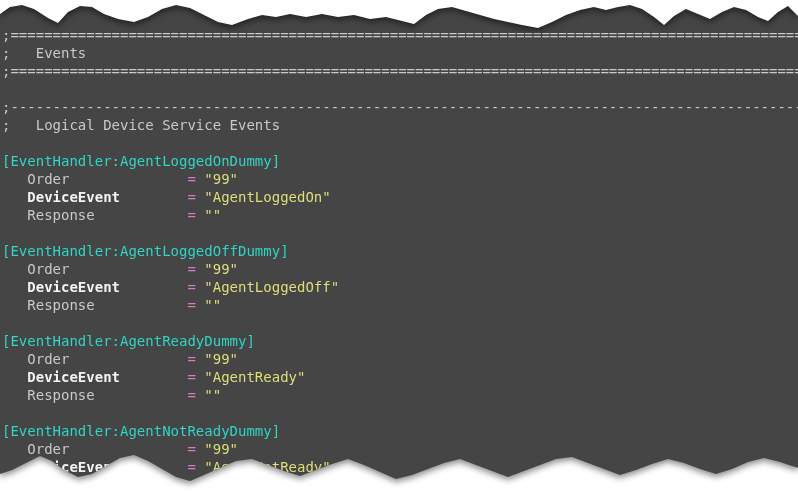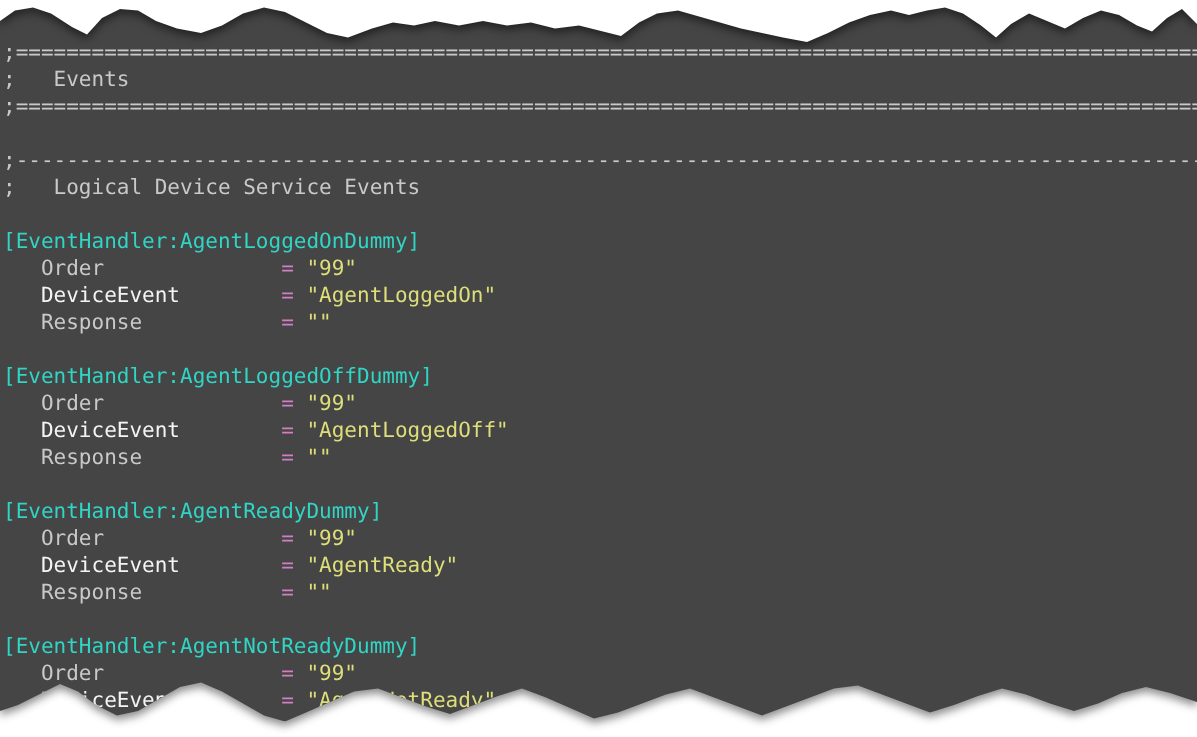--- a/index.html
+++ b/index.html
@@ -58,21 +58,21 @@
 
   .code {
     margin: 0;
     padding: 26px 0 0 2px;
     font-family: "DejaVu Sans Mono", "Liberation Mono", monospace;
     font-size: 14px;
     line-height: 18px;
     white-space: pre;
   }
   .line { height: 18px; white-space: pre; overflow: hidden; }
-  .tok-key_bold { font-weight: normal; margin-top: 28px; }
+  .tok-key_bold { font-weight: bold; margin-top: 28px; }
 </style>
 </head>
 <body style="background: rgb(255, 255, 255);">
 
 <div class="stage">
   <div class="fragment-shadow">
     <div class="fragment" style="background: rgb(69, 69, 69);">
       <pre class="code" id="code"><div class="line"><span class="tok tok-comment" style="color: rgb(201, 201, 201);">;====================================================================================================</span></div><div class="line"><span class="tok tok-comment" style="color: rgb(201, 201, 201);">;   Events</span></div><div class="line"><span class="tok tok-comment" style="color: rgb(201, 201, 201);">;====================================================================================================</span></div><div class="line"></div><div class="line"><span class="tok tok-comment" style="color: rgb(201, 201, 201);">;----------------------------------------------------------------------------------------------------</span></div><div class="line"><span class="tok tok-comment" style="color: rgb(201, 201, 201);">;   Logical Device Service Events</span></div><div class="line"></div><div class="line"><span class="tok tok-section" style="color: rgb(48, 213, 197);">[EventHandler:AgentLoggedOnDummy]</span></div><div class="line"><span class="tok tok-key" style="color: rgb(201, 201, 201);">   Order              </span><span class="tok tok-equals" style="color: rgb(210, 126, 195);">= </span><span class="tok tok-value" style="color: rgb(222, 222, 123);">"99"</span></div><div class="line"><span class="tok tok-key_bold" style="color: rgb(244, 244, 244);">   DeviceEvent        </span><span class="tok tok-equals" style="color: rgb(210, 126, 195);">= </span><span class="tok tok-value" style="color: rgb(222, 222, 123);">"AgentLoggedOn"</span></div><div class="line"><span class="tok tok-key" style="color: rgb(201, 201, 201);">   Response           </span><span class="tok tok-equals" style="color: rgb(210, 126, 195);">= </span><span class="tok tok-value" style="color: rgb(222, 222, 123);">""</span></div><div class="line"></div><div class="line"><span class="tok tok-section" style="color: rgb(48, 213, 197);">[EventHandler:AgentLoggedOffDummy]</span></div><div class="line"><span class="tok tok-key" style="color: rgb(201, 201, 201);">   Order              </span><span class="tok tok-equals" style="color: rgb(210, 126, 195);">= </span><span class="tok tok-value" style="color: rgb(222, 222, 123);">"99"</span></div><div class="line"><span class="tok tok-key_bold" style="color: rgb(244, 244, 244);">   DeviceEvent        </span><span class="tok tok-equals" style="color: rgb(210, 126, 195);">= </span><span class="tok tok-value" style="color: rgb(222, 222, 123);">"AgentLoggedOff"</span></div><div class="line"><span class="tok tok-key" style="color: rgb(201, 201, 201);">   Response           </span><span class="tok tok-equals" style="color: rgb(210, 126, 195);">= </span><span class="tok tok-value" style="color: rgb(222, 222, 123);">""</span></div><div class="line"></div><div class="line"><span class="tok tok-section" style="color: rgb(48, 213, 197);">[EventHandler:AgentReadyDummy]</span></div><div class="line"><span class="tok tok-key" style="color: rgb(201, 201, 201);">   Order              </span><span class="tok tok-equals" style="color: rgb(210, 126, 195);">= </span><span class="tok tok-value" style="color: rgb(222, 222, 123);">"99"</span></div><div class="line"><span class="tok tok-key_bold" style="color: rgb(244, 244, 244);">   DeviceEvent        </span><span class="tok tok-equals" style="color: rgb(210, 126, 195);">= </span><span class="tok tok-value" style="color: rgb(222, 222, 123);">"AgentReady"</span></div><div class="line"><span class="tok tok-key" style="color: rgb(201, 201, 201);">   Response           </span><span class="tok tok-equals" style="color: rgb(210, 126, 195);">= </span><span class="tok tok-value" style="color: rgb(222, 222, 123);">""</span></div><div class="line"></div><div class="line"><span class="tok tok-section" style="color: rgb(48, 213, 197);">[EventHandler:AgentNotReadyDummy]</span></div><div class="line"><span class="tok tok-key" style="color: rgb(201, 201, 201);">   Order              </span><span class="tok tok-equals" style="color: rgb(210, 126, 195);">= </span><span class="tok tok-value" style="color: rgb(222, 222, 123);">"99"</span></div><div class="line"><span class="tok tok-key_bold" style="color: rgb(244, 244, 244);">   DeviceEvent        </span><span class="tok tok-equals" style="color: rgb(210, 126, 195);">= </span><span class="tok tok-value" style="color: rgb(222, 222, 123);">"AgentNotReady"</span></div><div class="line"><span class="tok tok-key" style="color: rgb(201, 201, 201);">   Response           </span><span class="tok tok-equals" style="color: rgb(210, 126, 195);">= </span><span class="tok tok-value" style="color: rgb(222, 222, 123);">""</span></div></pre>
     </div>
   </div>

